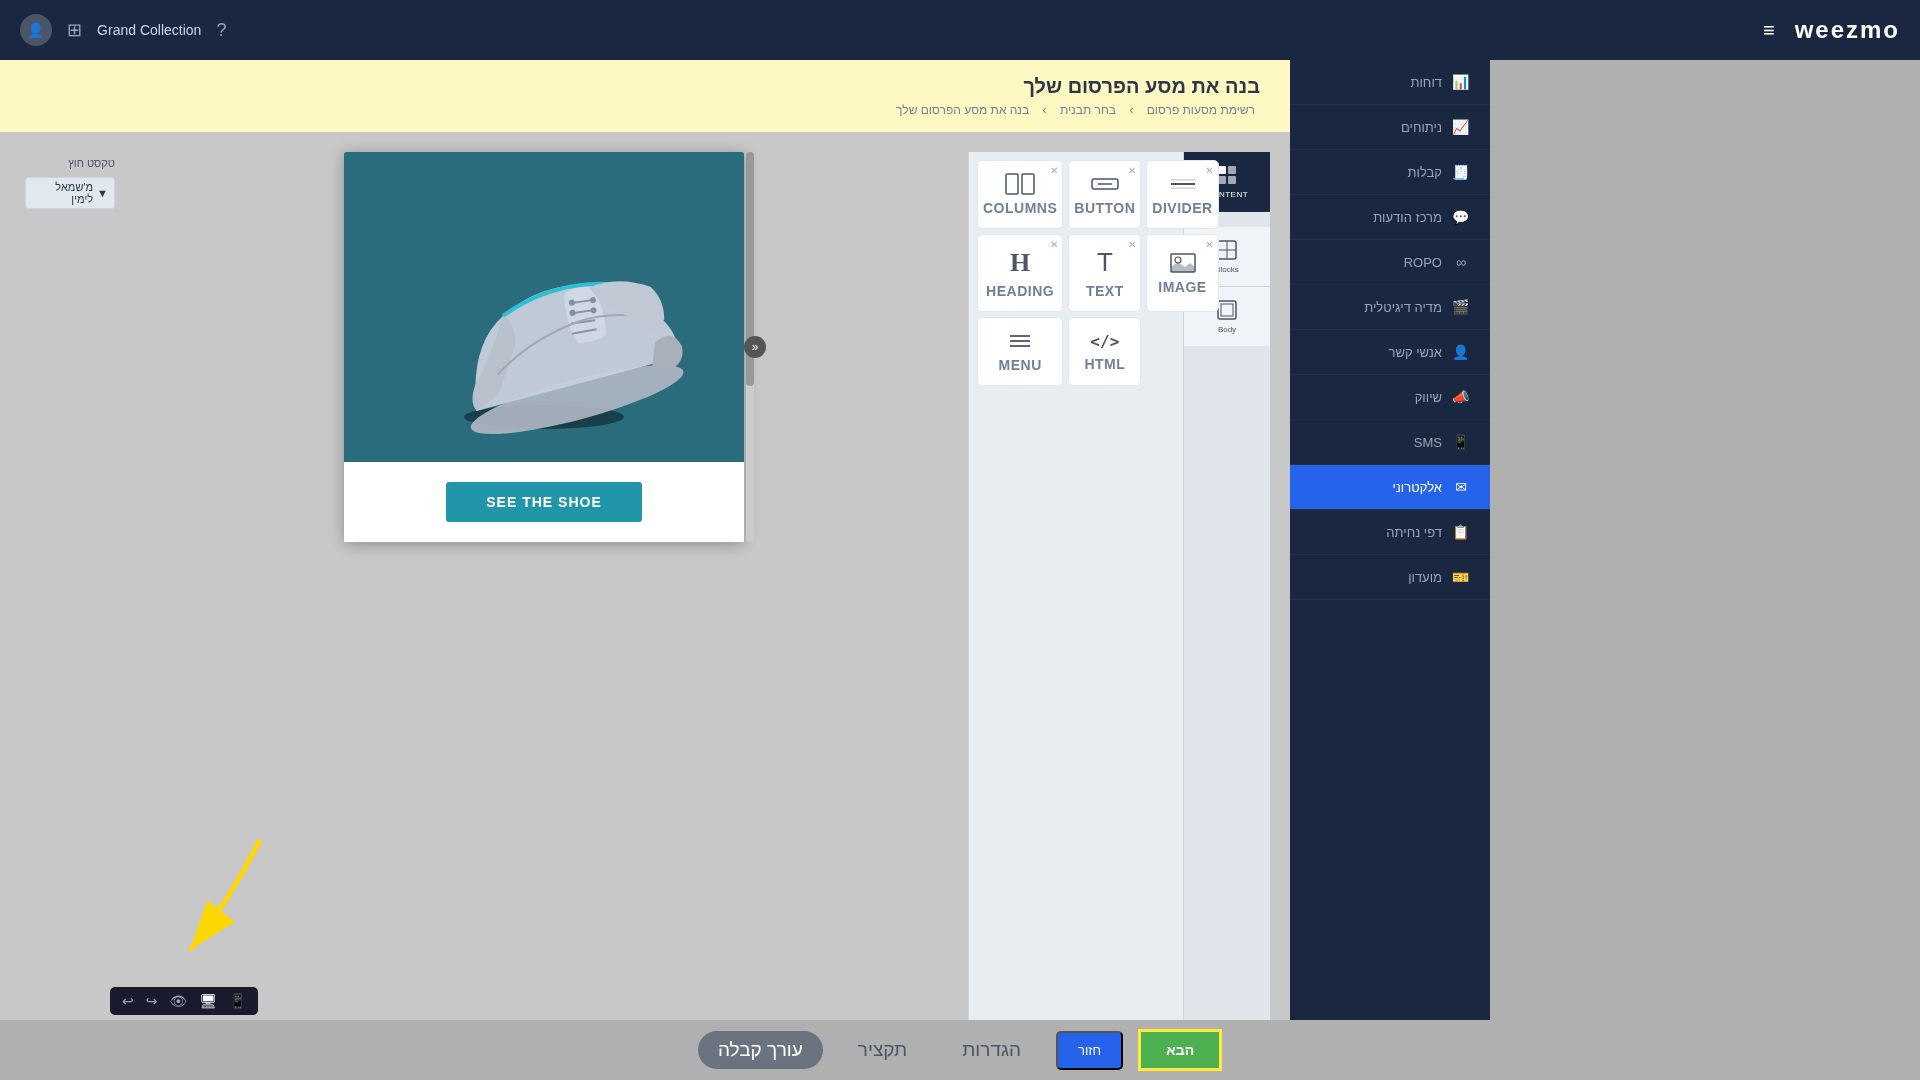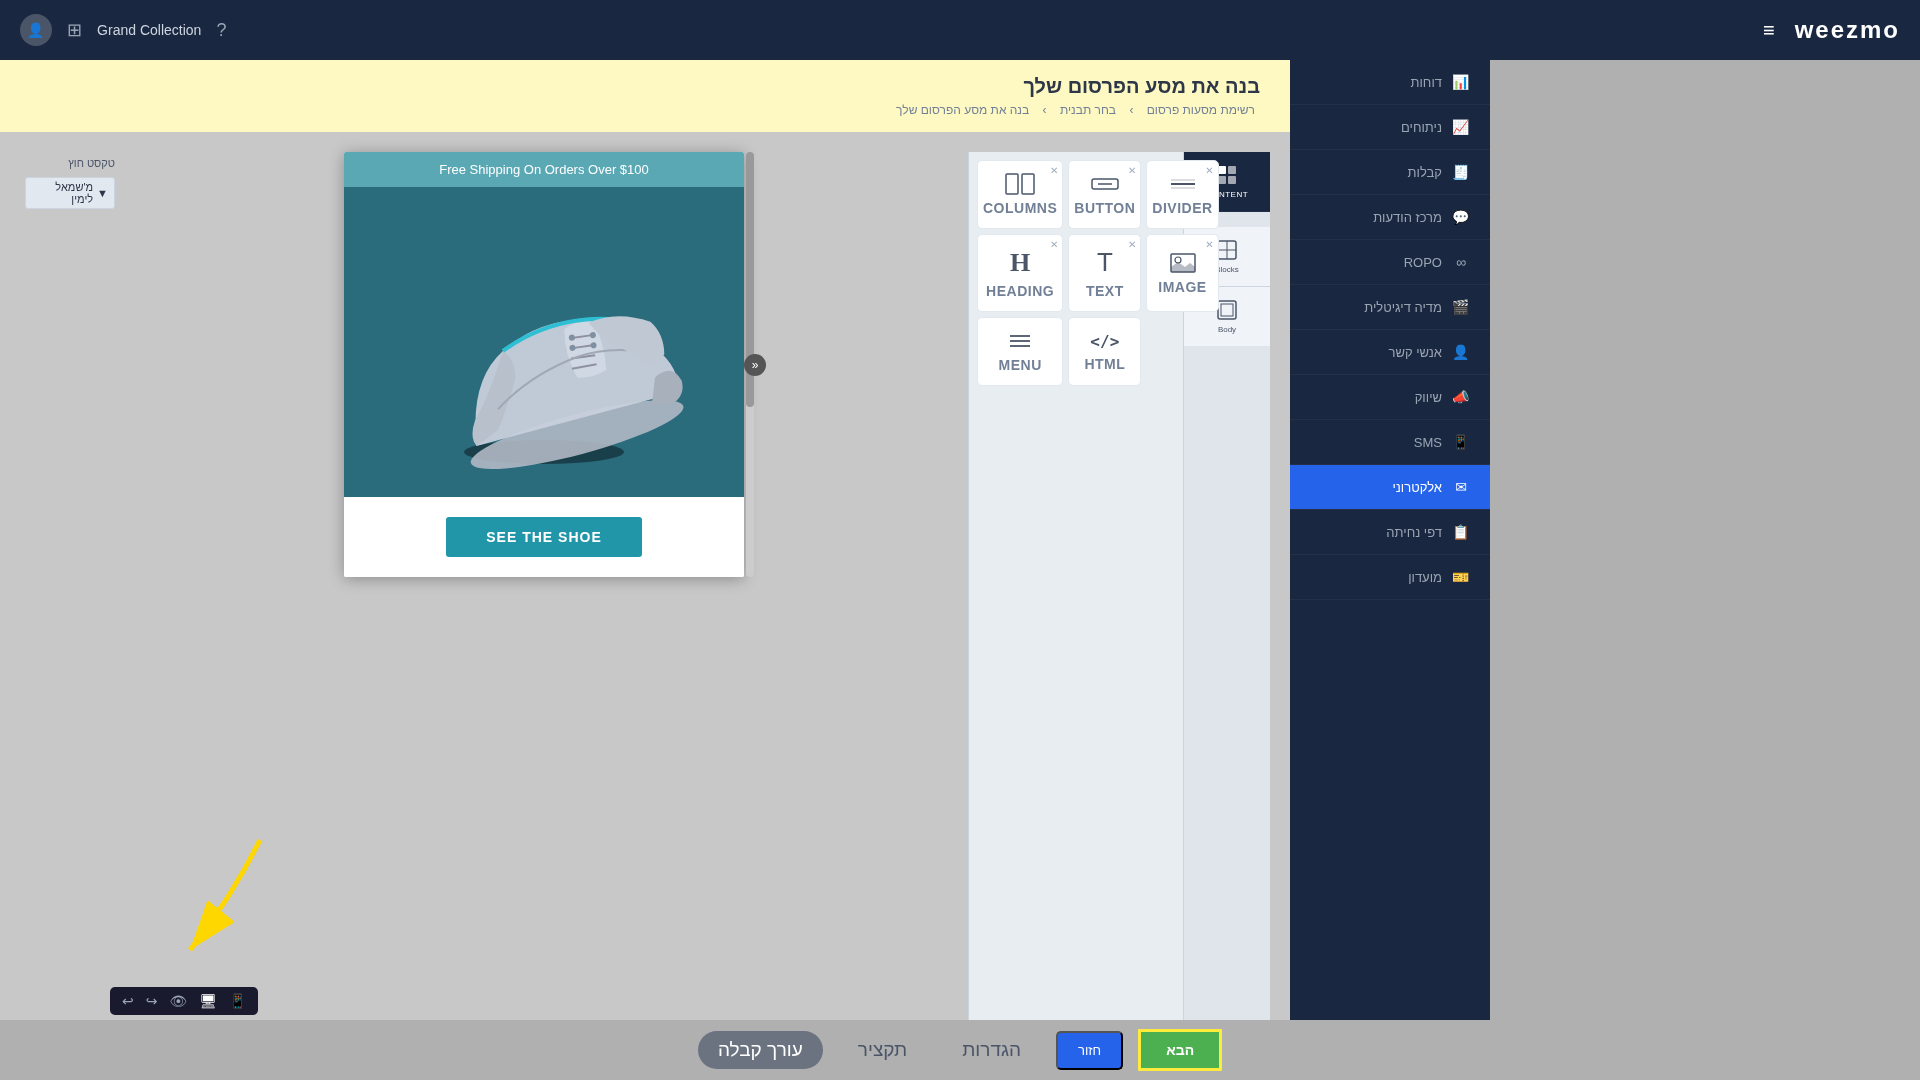--- a/index.html
+++ b/index.html
@@ -370,23 +370,20 @@
         <div class="tool-select">
           <span>▼</span>
           <span>מ'שמאל לימין</span>
         </div>
       </div>
 
       <div class="email-canvas-wrapper">
         <div style="position:relative;">
           <div class="canvas-container">
 
-            <div class="email-banner">
-              <span>Free Shipping On Orders Over $100</span>
-            </div>
 
 
             <div class="email-image-block">
 
               <svg width="290" height="290" viewBox="0 0 290 290">
 
                 <ellipse cx="145" cy="255" rx="80" ry="12" fill="rgba(0,0,0,0.4)"></ellipse>
 
                 <g transform="translate(30, 40) rotate(-15, 130, 130)">
 

